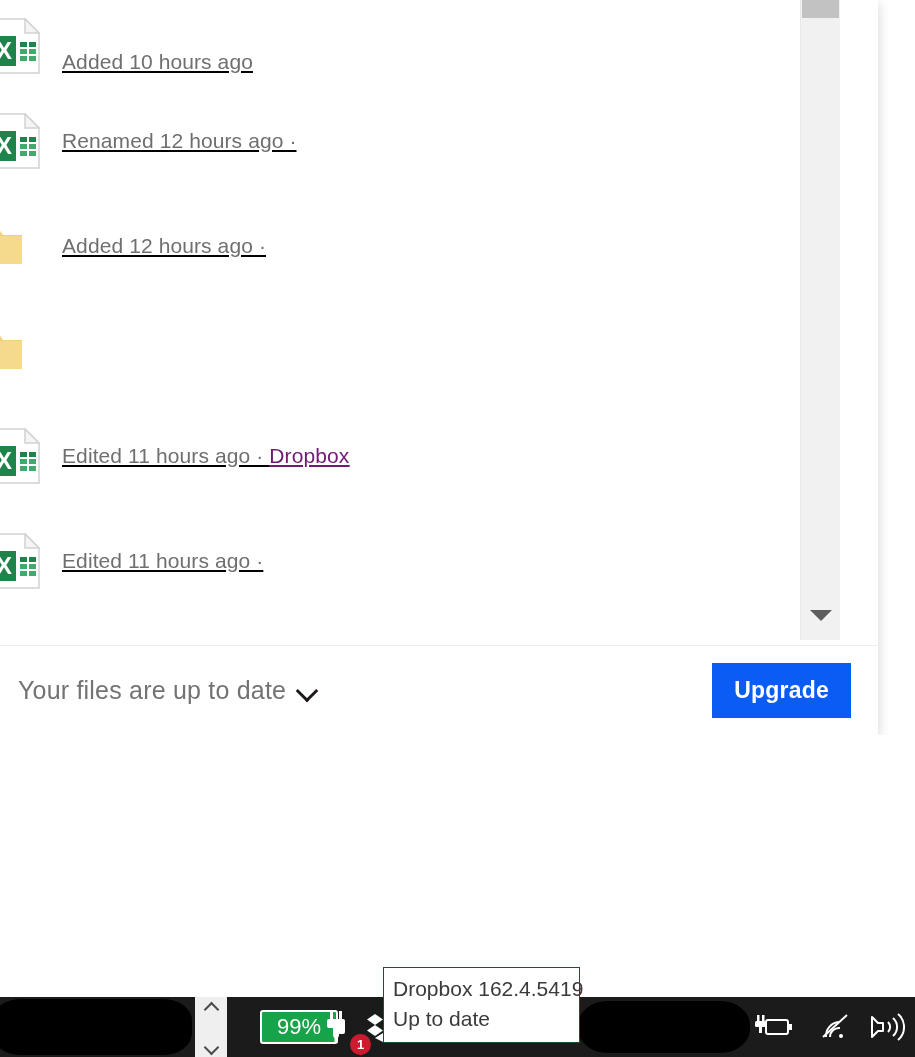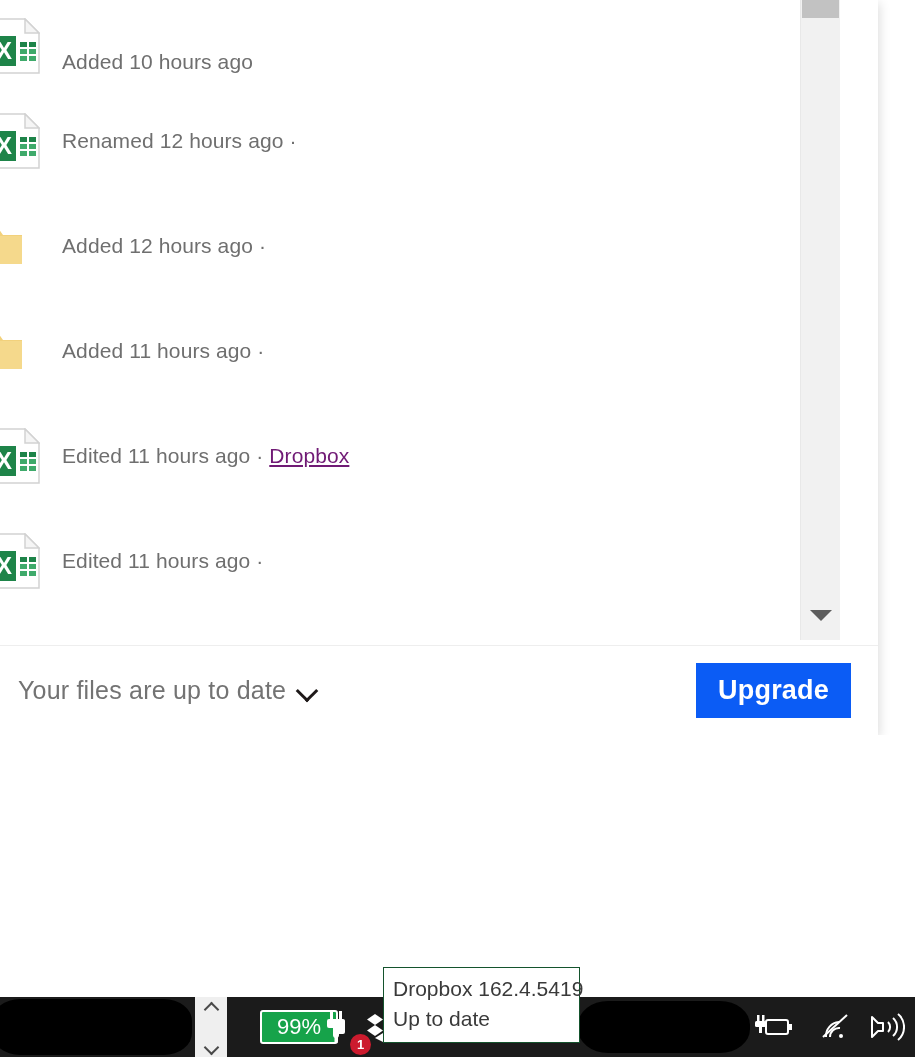--- a/index.html
+++ b/index.html
@@ -57,20 +57,21 @@
     display: flex;
     align-items: center;
     justify-content: flex-start;
     padding-left: 0px;
     margin-left: -6px;
   }
 
   .row-body {
     flex: 1;
     padding-right: 16px;
+    text-decoration: underline;
   }
 
   .row-sub {
     font-size: 21px;
     color: #6f6f6f;
     letter-spacing: 0.1px;
     white-space: nowrap;
   }
 
   .row-link {
@@ -156,21 +157,21 @@
     border-right: 3.5px solid #1e1919;
     border-bottom: 3.5px solid #1e1919;
     transform: rotate(45deg);
   }
 
   .upgrade-btn {
     background: #0b5cf5;
     color: #ffffff;
     border: none;
     font-family: "Liberation Sans", sans-serif;
-    font-size: 27px;
+    font-size: 23px;
     font-weight: bold;
     letter-spacing: 0.2px;
     padding: 0 22px;
     height: 55px;
     line-height: 55px;
     cursor: pointer;
   }
 
   
   .desktop {
@@ -403,23 +404,20 @@
         </div>
       </div>
 
       <div class="row">
         <div class="row-icon">
           <svg class="ficon" width="46" height="56" viewBox="0 0 46 56" xmlns="http://www.w3.org/2000/svg">
             <path d="M-18 10 H4 L9 17 H28 V46 H-18 Z" fill="#f2d17c"></path>
             <path d="M-18 18 H28 V46 H-18 Z" fill="#f5d98c"></path>
           </svg>
         </div>
-        <div class="row-body">
-          <div class="row-sub">Added 11 hours ago ·</div>
-        </div>
       </div>
 
       <div class="row">
         <div class="row-icon">
           <svg class="ficon" width="46" height="56" viewBox="0 0 46 56" xmlns="http://www.w3.org/2000/svg">
             <path d="M1 1 H31 L45 15 V55 H1 Z" fill="#ffffff" stroke="#d2d2d2" stroke-width="1.5"></path>
             <path d="M31 1 L45 15 H31 Z" fill="#f5f5f5" stroke="#d2d2d2" stroke-width="1.5"></path>
             <rect x="-10" y="18" width="32" height="30" fill="#1e8449"></rect>
             <text x="2" y="41" font-family="Liberation Sans, sans-serif" font-size="24" font-weight="bold" fill="#ffffff">X</text>
             <rect x="26" y="24" width="7" height="5" fill="#1e8449"></rect>

